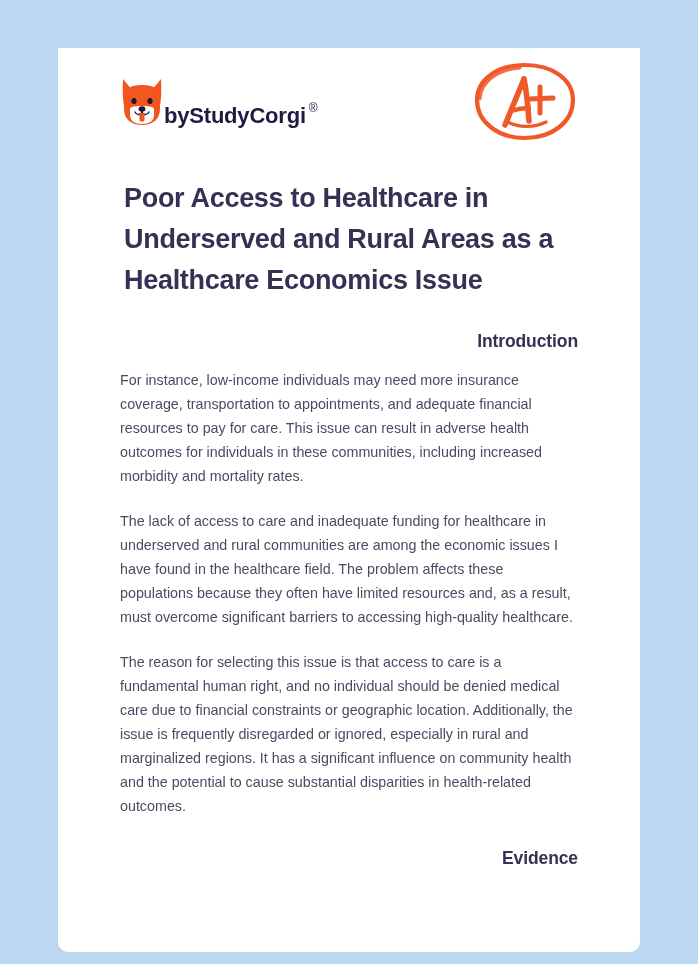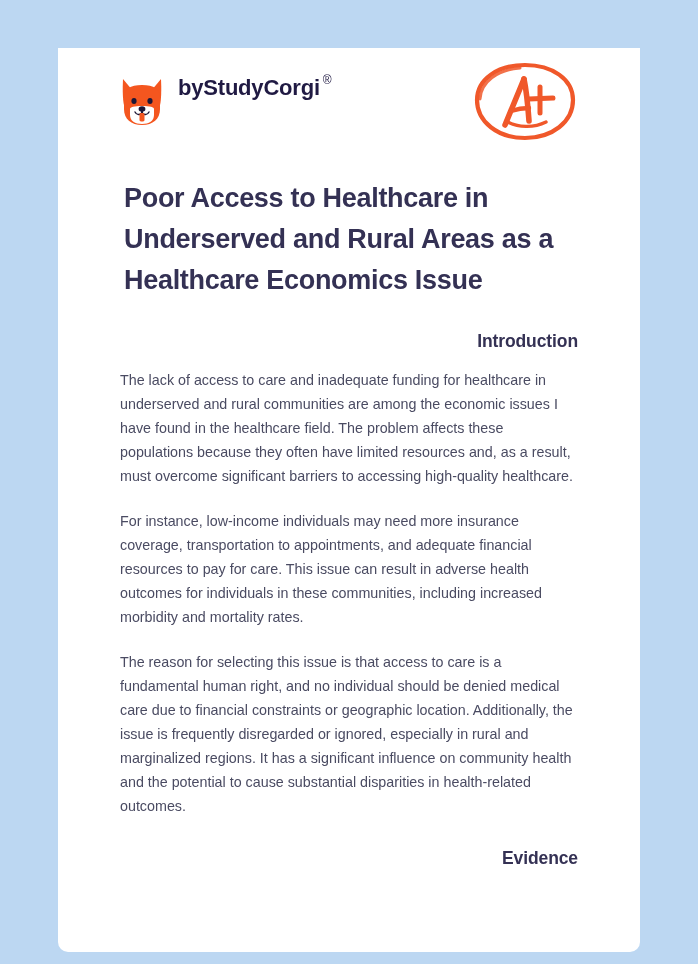--- a/index.html
+++ b/index.html
@@ -34,22 +34,21 @@
   .doc-header {
     display: flex;
     align-items: center;
     justify-content: space-between;
     height: 104px;
     padding-top: 2px;
   }
 
   .brand {
     display: flex;
-    align-items: flex-start;
-    gap: 14px;
+    align-items: flex-end;
   }
 
   .corgi-logo {
     width: 44px;
     height: 50px;
     display: block;
     flex: 0 0 auto;
   }
 
   .brand-text {
@@ -185,22 +184,22 @@
         <path d="M34 62 C46 69 62 69 74 63" fill="none" stroke="#f0582a" stroke-width="3.4" stroke-linecap="round"></path>
       </svg>
     </div>
 
     <h1 class="doc-title">Poor Access to Healthcare in Underserved and Rural Areas as a Healthcare Economics Issue</h1>
 
 
     <div>
 
       <h2 class="section-heading section-first">Introduction</h2>
+      <p class="body-text">For instance, low-income individuals may need more insurance coverage, transportation to appointments, and adequate financial resources to pay for care. This issue can result in adverse health outcomes for individuals in these communities, including increased morbidity and mortality rates.</p>
       <p class="body-text">The lack of access to care and inadequate funding for healthcare in underserved and rural communities are among the economic issues I have found in the healthcare field. The problem affects these populations because they often have limited resources and, as a result, must overcome significant barriers to accessing high-quality healthcare.</p>
-      <p class="body-text">For instance, low-income individuals may need more insurance coverage, transportation to appointments, and adequate financial resources to pay for care. This issue can result in adverse health outcomes for individuals in these communities, including increased morbidity and mortality rates.</p>
 
       <p class="body-text">The reason for selecting this issue is that access to care is a fundamental human right, and no individual should be denied medical care due to financial constraints or geographic location. Additionally, the issue is frequently disregarded or ignored, especially in rural and marginalized regions. It has a significant influence on community health and the potential to cause substantial disparities in health-related outcomes.</p>
 
       <h2 class="section-heading">Evidence</h2>
 
     </div>
   </div>
 </div>
 
 </body></html>

